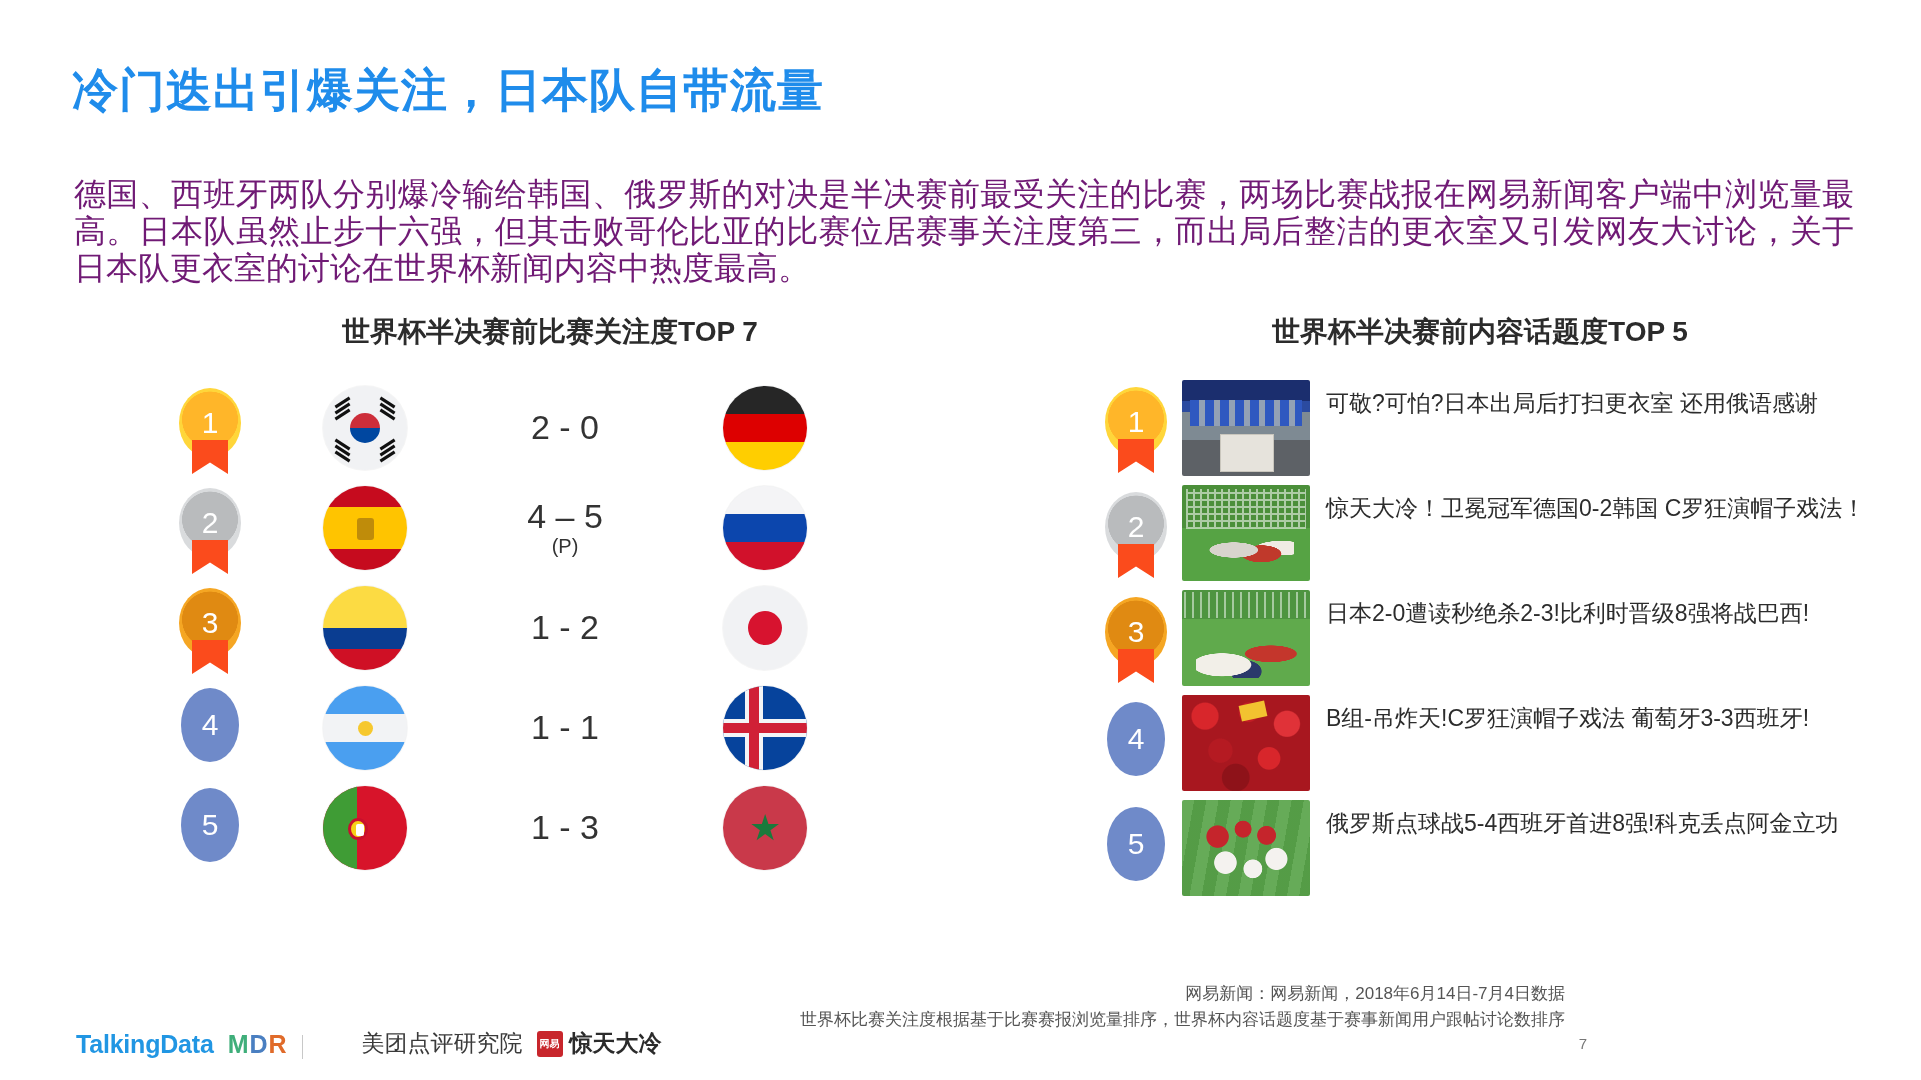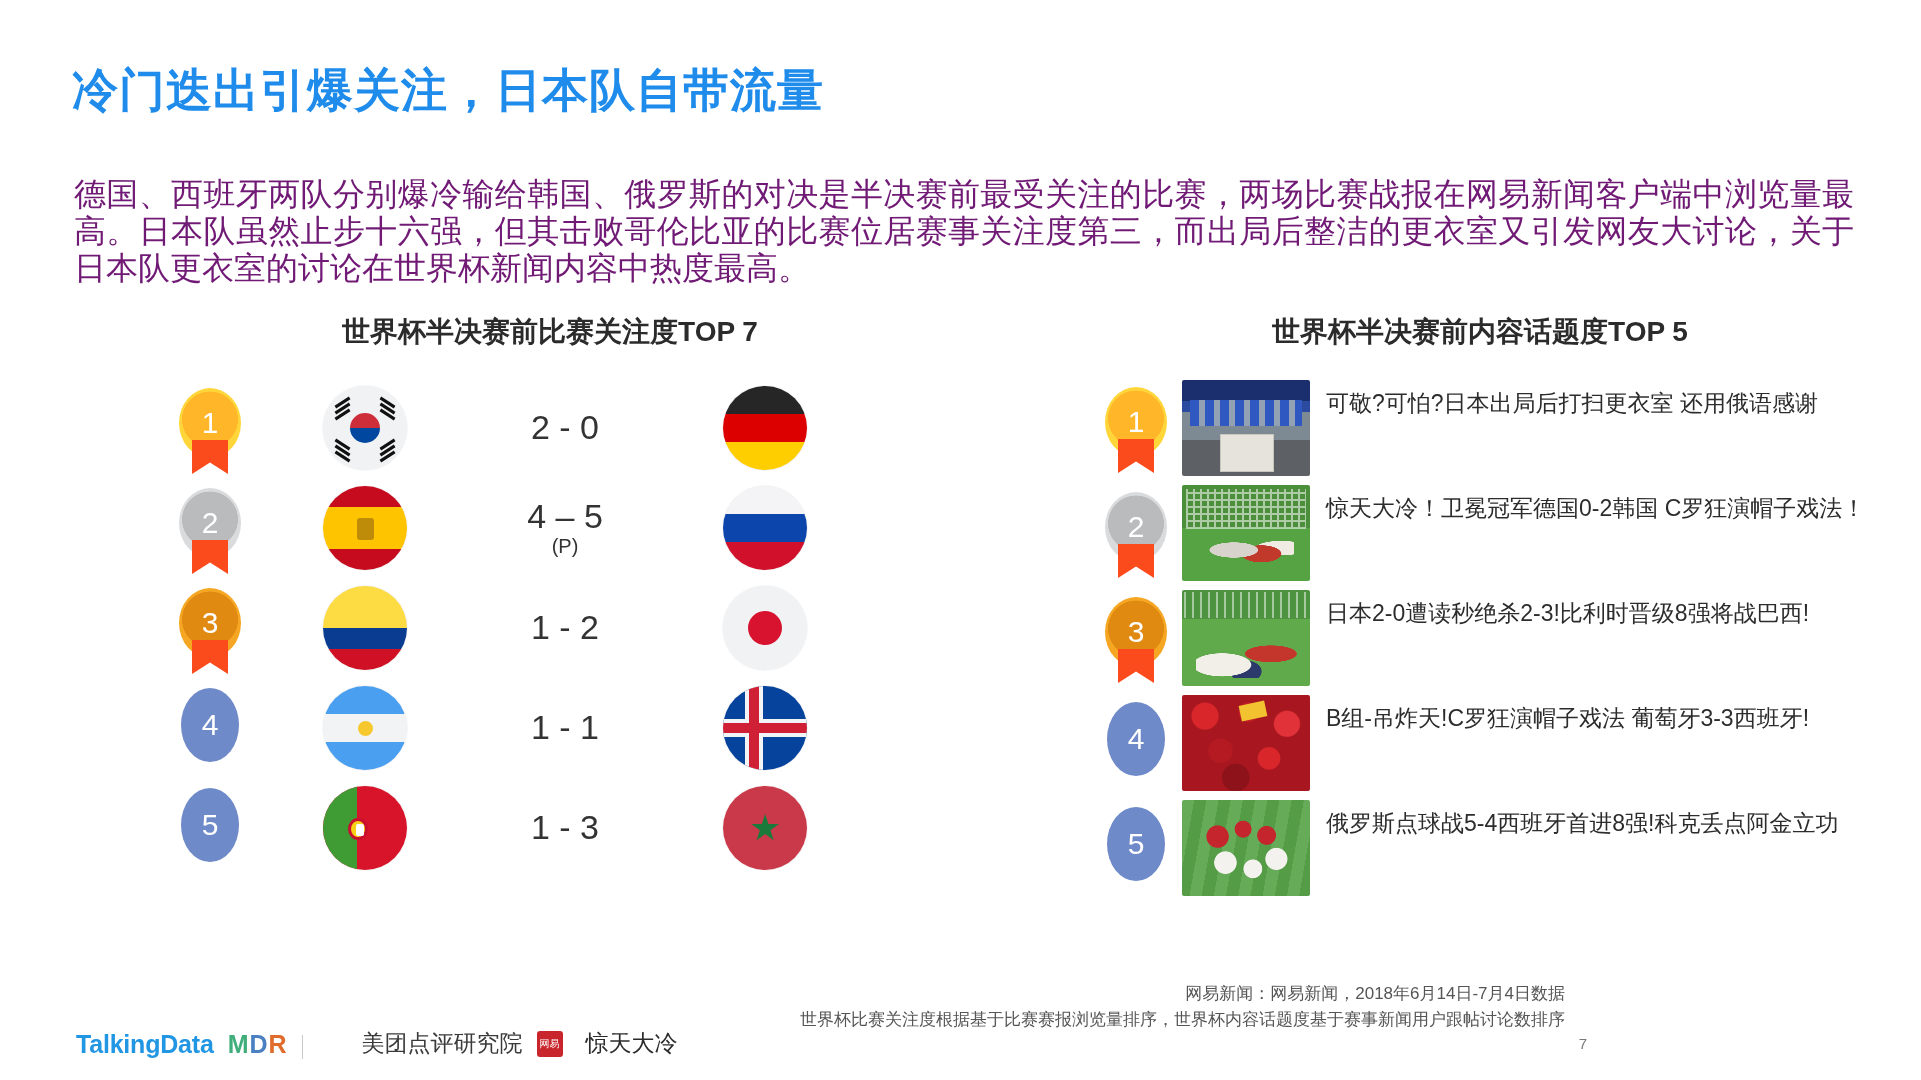--- a/index.html
+++ b/index.html
@@ -186,21 +186,21 @@
   .note.n2 { top: 1008px; }
   .page-num { position:absolute; right: 30px; top: 1035px; font-size: 15px; color:#777; }
 
   
   .footer { position:absolute; left: 76px; top: 1028px; display:flex; align-items:flex-end; gap:14px; }
   .logo-td { font-size: 25px; font-weight: 700; color:#2196e3; letter-spacing:-0.2px; }
   .logo-mdr { font-size: 25px; font-weight: 700; letter-spacing:1px; }
   .logo-mdr .m { color:#3fae7a; } .logo-mdr .d { color:#4a7fc1; } .logo-mdr .r { color:#e06b2a; }
   .logo-sep { width:1px; height:24px; background:#c8c8c8; }
   .logo-mtd { font-size: 23px; color:#3a3a3a;margin-left:45px; }
-  .logo-nb { display:flex; align-items:center; gap:23px; }
+  .logo-nb { display:flex; align-items:center; gap:7px;font-weight:bold; }
   .logo-nb .mark { width:26px; height:26px; background:#c8262c; border-radius:3px;
                    color:#fff; font-size:10px; display:flex; align-items:center; justify-content:center; }
   .logo-nb .txt { font-size:23px; color:#2b2b2b; }
 </style>
 </head>
 <body>
 
 <div class="page">
 
   <div class="title">冷门迭出引爆关注，日本队自带流量</div>

